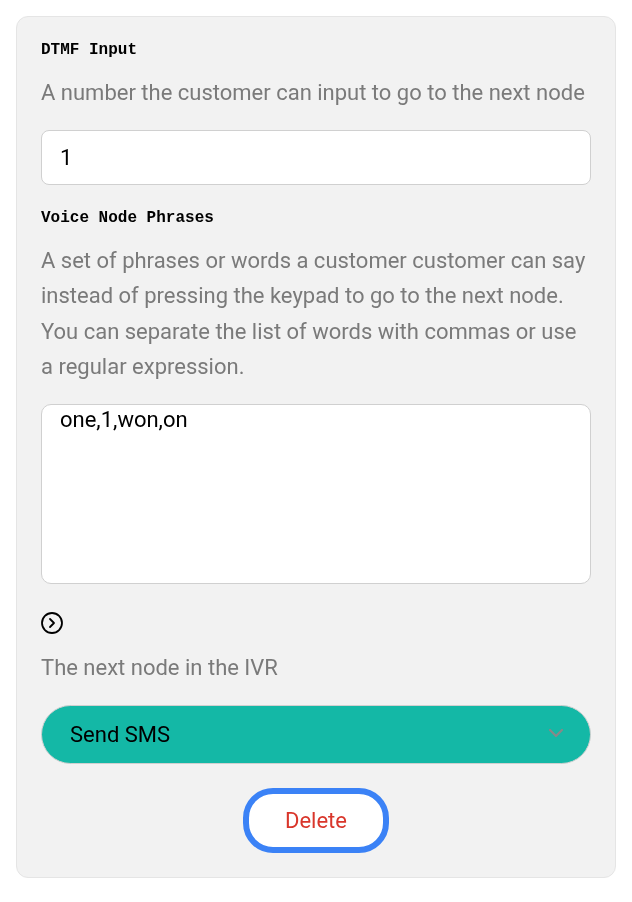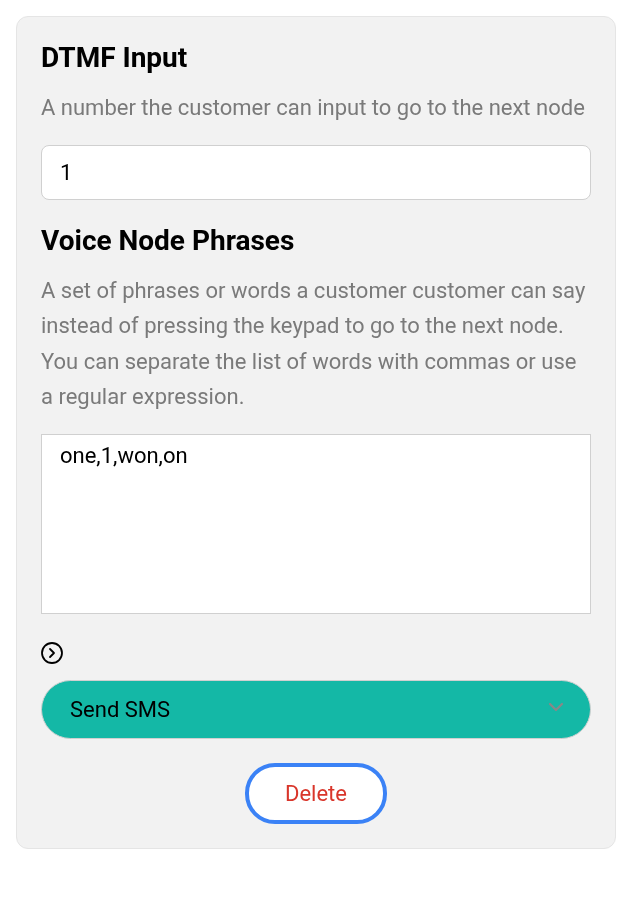--- a/index.html
+++ b/index.html
@@ -19,53 +19,54 @@
       border-radius: 12px;
       padding: 24px;
     }
     .field-group {
       margin-bottom: 24px;
     }
     .field-group:last-child {
       margin-bottom: 0;
     }
     .field-label {
-      font-size: 28px;
+      font-size: 16px;
       font-weight: 700;
       color: #000000;
       margin-bottom: 16px;
       display: flex;
       align-items: center;
       gap: 8px;
+      font-family: Liberation Mono, monospace;
     }
     .field-description {
       font-size: 22px;
       color: #7a7a7a;
       line-height: 1.6;
       margin-bottom: 20px;
     }
     .text-input {
       width: 100%;
       padding: 14px 18px;
       font-size: 22px;
       color: #000000;
       background: #ffffff;
       border: 1px solid #d0d0d0;
       border-radius: 8px;
       outline: none;
       font-family: inherit;
     }
     .textarea-input {
       width: 100%;
-      padding: 8px 18px;
+      padding: 2px 18px;
       font-size: 22px;
       color: #000000;
       background: #ffffff;
       border: 1px solid #d0d0d0;
-      border-radius: 0;
+      border-radius: 10px;
       outline: none;
       font-family: inherit;
       resize: none;
       height: 180px;
     }
     .select-wrapper {
       position: relative;
       width: 100%;
     }
     .select-input {
@@ -91,21 +92,21 @@
     .delete-button-wrapper {
       display: flex;
       justify-content: center;
       margin-top: 12px;
     }
     .delete-button {
       padding: 14px 36px;
       font-size: 22px;
       color: #d9362b;
       background: #ffffff;
-      border: 4px solid #3b82f6;
+      border: 6px solid #3b82f6;
       border-radius: 30px;
       cursor: pointer;
       font-family: inherit;
     }
     .info-icon {
       display: inline-flex;
       align-items: center;
       justify-content: center;
     }
   </style>
@@ -128,20 +129,21 @@
 
   <div class="field-group">
     <div class="field-label">
       <span class="info-icon">
         <svg width="22" height="22" viewBox="0 0 22 22" fill="none">
           <circle cx="11" cy="11" r="10" stroke="#000000" stroke-width="1.8"></circle>
           <path d="M9 7 L13 11 L9 15" stroke="#000000" stroke-width="1.8" fill="none" stroke-linecap="round" stroke-linejoin="round"></path>
         </svg>
       </span>
     </div>
+    <div class="field-description">The next node in the IVR</div>
     <div class="select-wrapper">
       <select class="select-input">
         <option>Send SMS</option>
       </select>
       <span class="select-chevron">
         <svg width="22" height="22" viewBox="0 0 22 22" fill="none">
           <path d="M5 8 L11 14 L17 8" stroke="#888888" stroke-width="2.2" fill="none" stroke-linecap="round" stroke-linejoin="round"></path>
         </svg>
       </span>
     </div>

